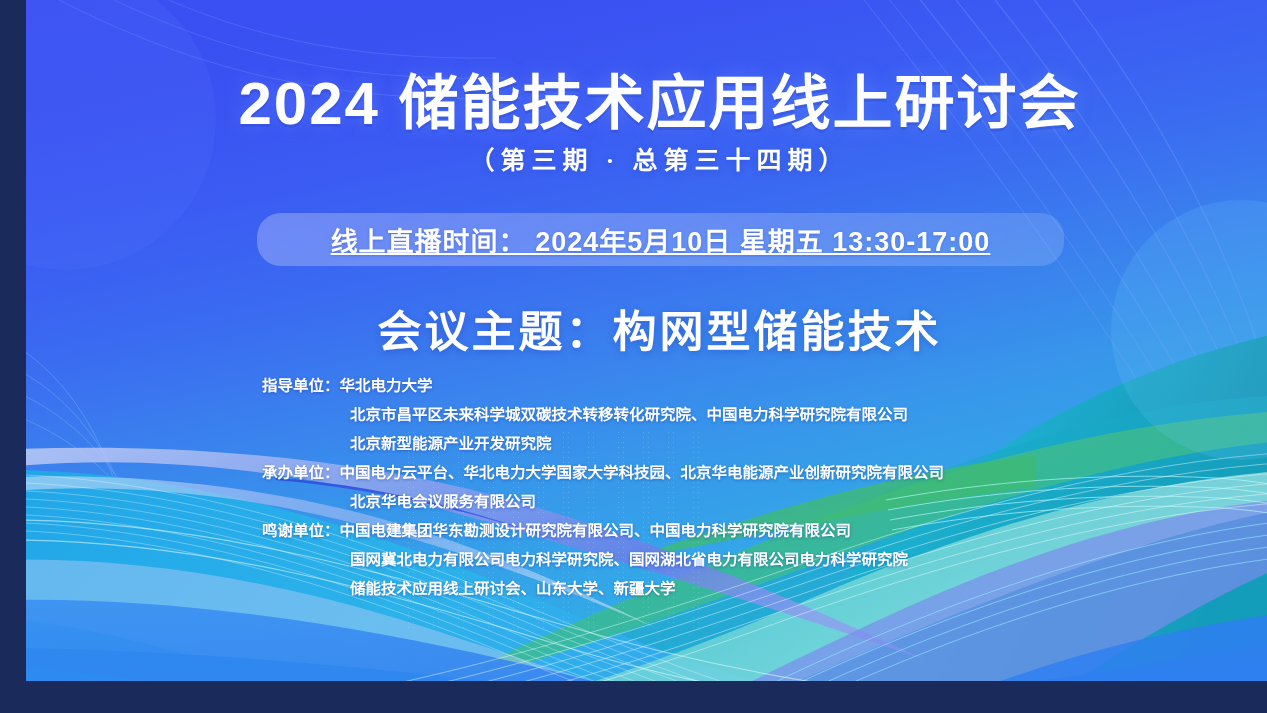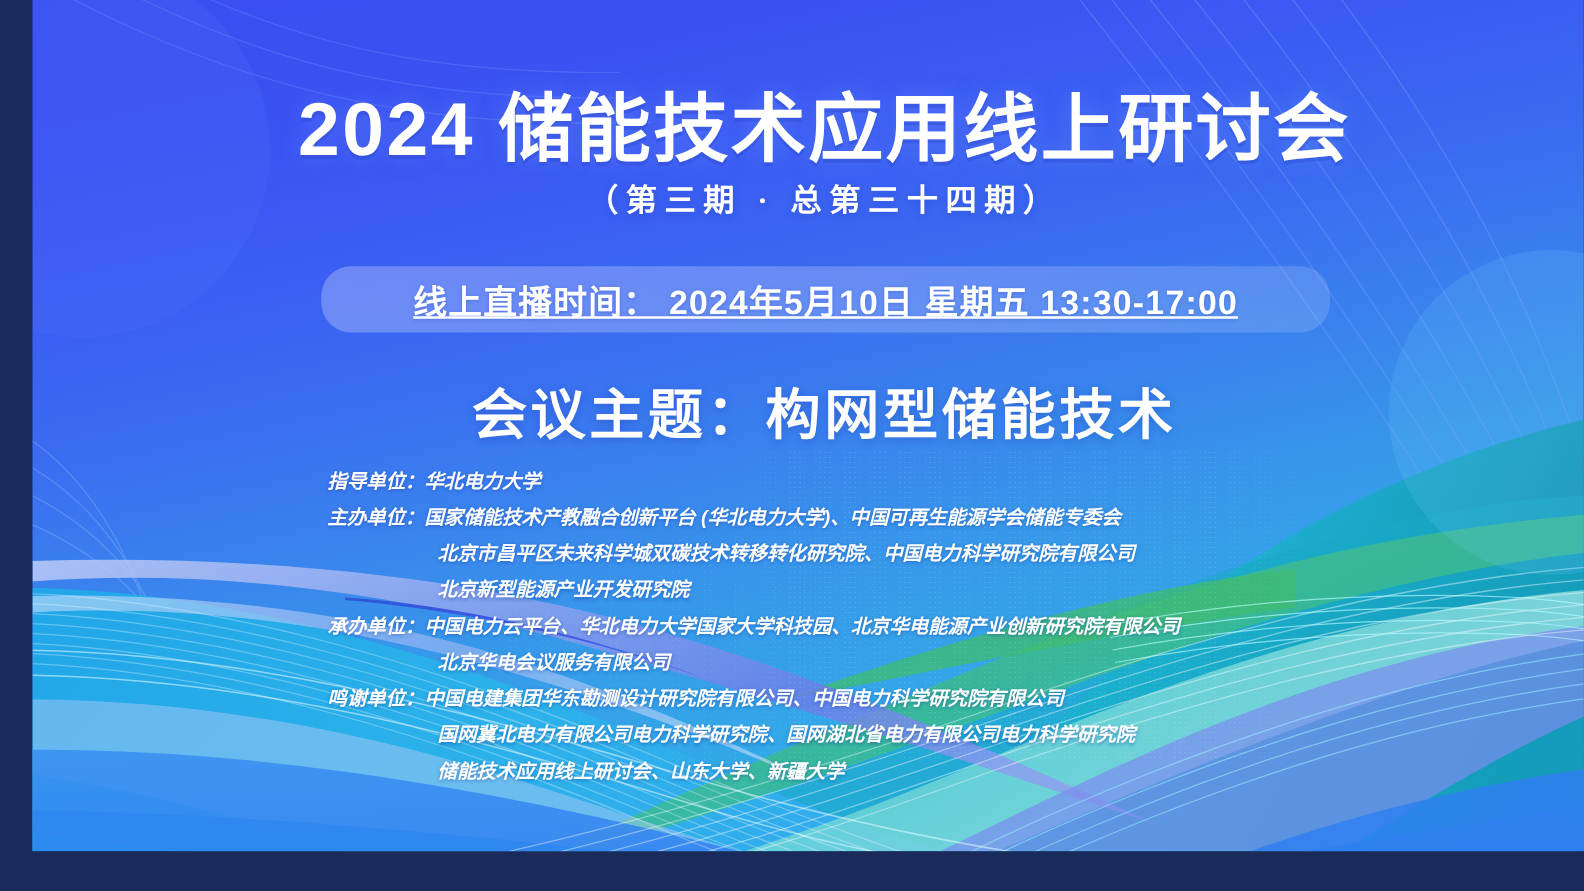--- a/index.html
+++ b/index.html
@@ -114,21 +114,21 @@
     position:absolute;
     left:236px; top:371px;
     font-size:15.5px;
     font-weight:700;
     color:#ffffff;
     line-height:29px;
     text-shadow:0 1px 3px rgba(20,50,150,.45);
     white-space:nowrap;
   }
   .org-block{margin-bottom:0;}
-  .org-line{display:block;font-style:italic;}
+  .org-line{display:block;}
   .org-line.indent{padding-left:88px;}
 </style>
 </head>
 <body>
 
 <div id="poster">
 
   <div class="bg-layer">
 
     <svg class="bg-svg" viewBox="0 0 1267 713" preserveAspectRatio="none">
@@ -300,21 +300,20 @@
 
     <div class="theme">会议主题：构网型储能技术</div>
 
     <div class="orgs">
 
       <div class="org-block">
         <span class="org-line">指导单位：华北电力大学</span>
       </div>
 
       <div class="org-block">
-        <span class="org-line">主办单位：国家储能技术产教融合创新平台 (华北电力大学)、中国可再生能源学会储能专委会</span>
         <span class="org-line indent">北京市昌平区未来科学城双碳技术转移转化研究院、中国电力科学研究院有限公司</span>
         <span class="org-line indent">北京新型能源产业开发研究院</span>
       </div>
 
       <div class="org-block">
         <span class="org-line">承办单位：中国电力云平台、华北电力大学国家大学科技园、北京华电能源产业创新研究院有限公司</span>
         <span class="org-line indent">北京华电会议服务有限公司</span>
       </div>
 
       <div class="org-block">

